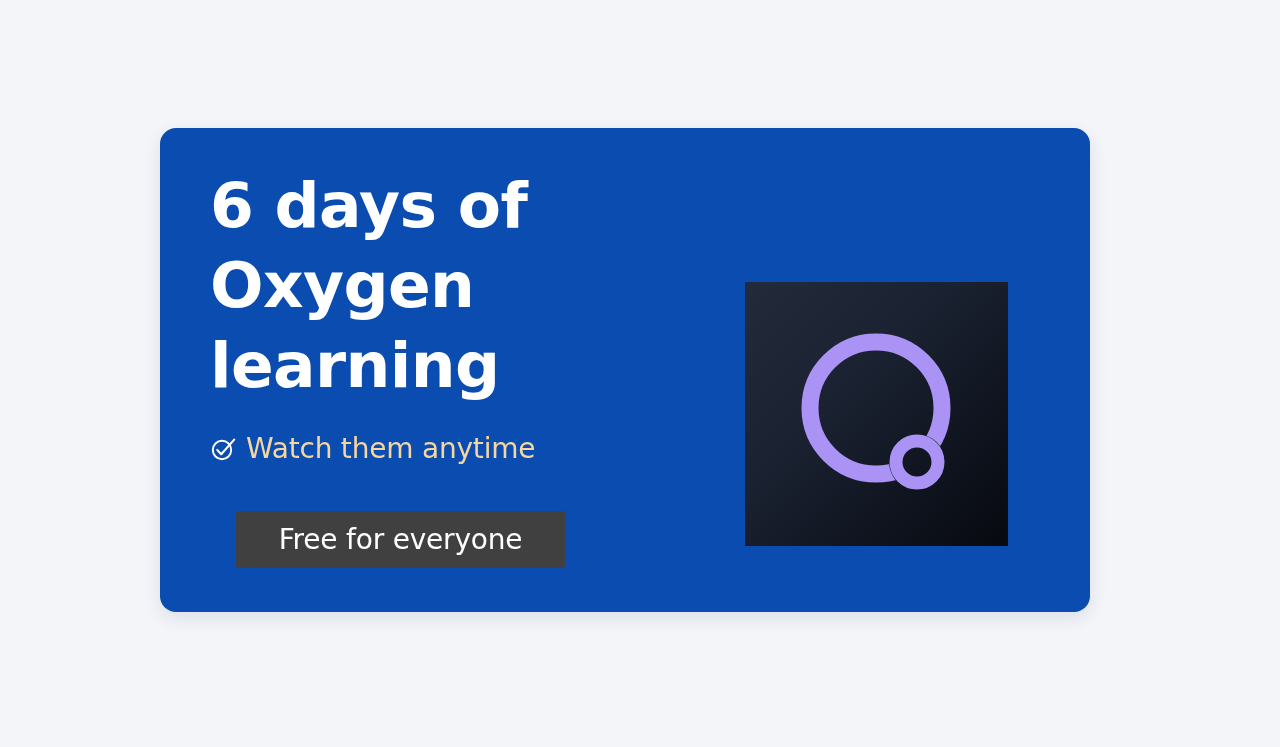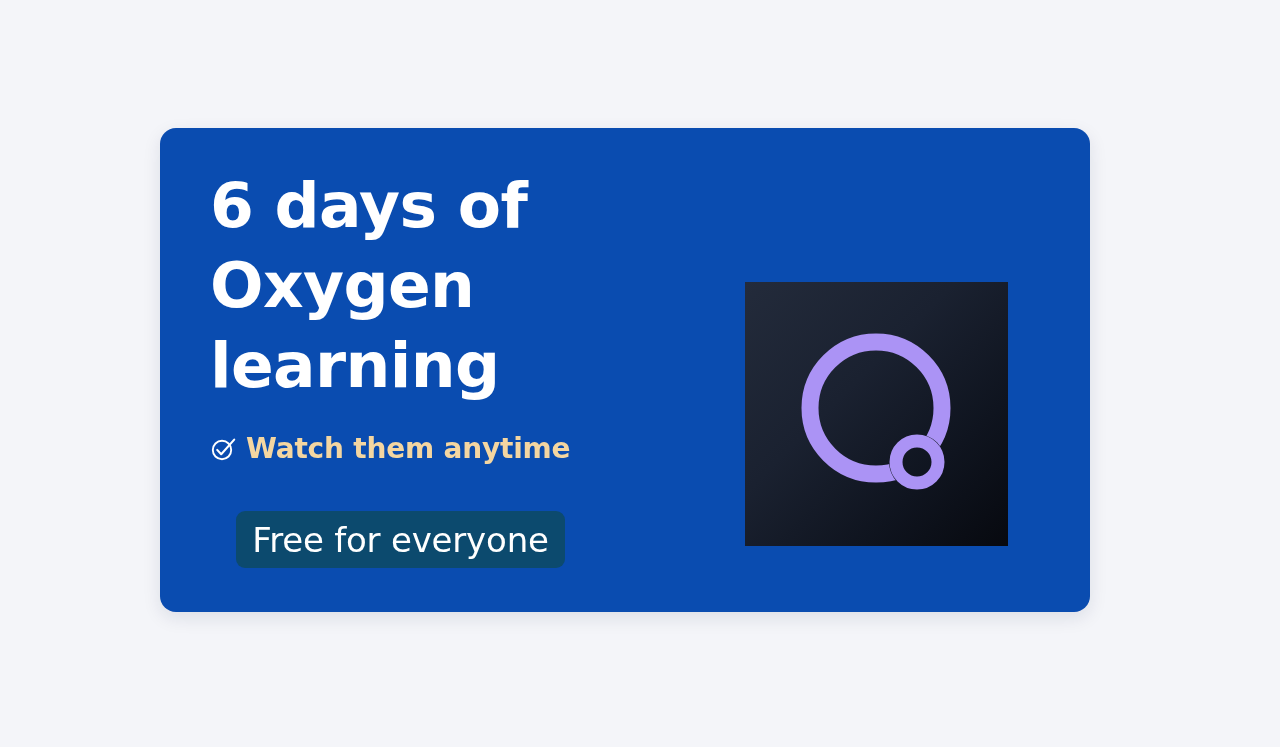--- a/index.html
+++ b/index.html
@@ -72,37 +72,37 @@
     display: block;
   }
 
   .benefit-row.tight .check-icon {
     margin-right: 4px;
   }
 
   .benefit-text {
     color: #f4d6a1;
     font-size: 28px;
-    font-weight: 700;
+    font-weight: 400;
     letter-spacing: -0.2px;
     line-height: 1;
     white-space: nowrap;
   }
 
   .cta-button {
     position: absolute;
     left: 76px;
     top: 383px;
     width: 329px;
     height: 57px;
-    background: #0c4a6e;
+    background: #404040;
     border: none;
-    border-radius: 9px;
+    border-radius: 2px;
     color: #ffffff;
-    font-size: 34px;
+    font-size: 28px;
     font-weight: 500;
     letter-spacing: -0.2px;
     font-family: "DejaVu Sans", "Liberation Sans", sans-serif;
     cursor: pointer;
     padding: 0;
     display: flex;
     align-items: center;
     justify-content: center;
     box-sizing: border-box;
   }

